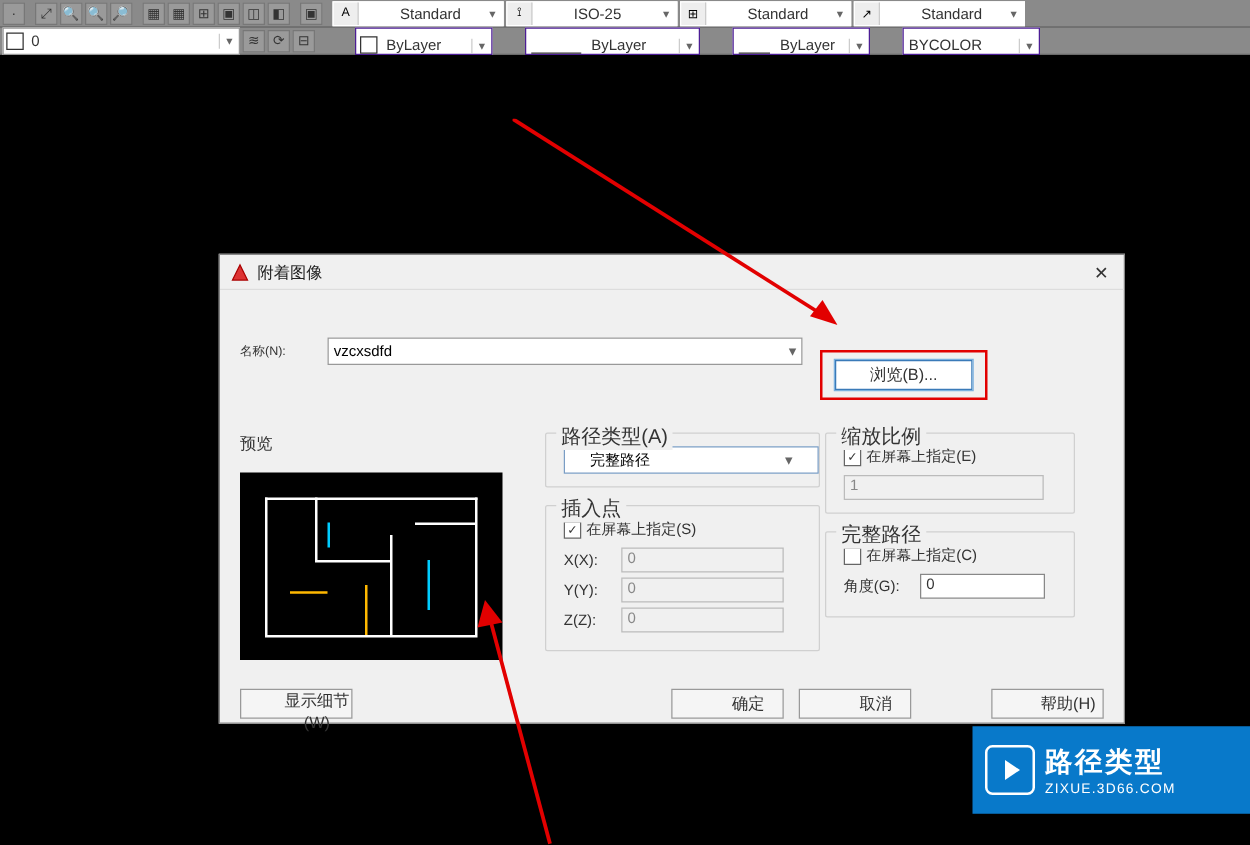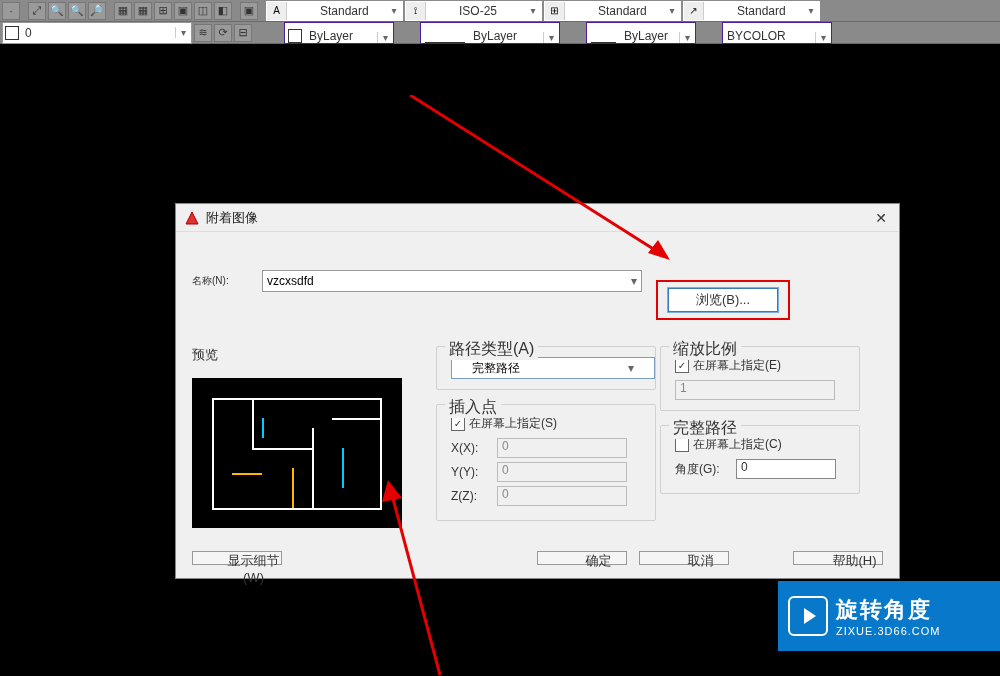--- a/index.html
+++ b/index.html
@@ -63,21 +63,21 @@
 .cb { width: 14px; height: 14px; border: 1px solid #666; background: #fff; display: flex; align-items: center; justify-content: center; font-size: 10px; color: #333; }
 
 .coord-row { display: flex; align-items: center; gap: 6px; font-size: 12px; color: #333; margin-bottom: 4px; }
 .coord-label { width: 40px; }
 .coord-input { width: 130px; height: 20px; border: 1px solid #bbb; background: #f0f0f0; padding: 0 4px; font-size: 12px; color: #888; }
 .coord-input.enabled { background: #fff; color: #333; border: 1px solid #888; }
 
 .scale-input { width: 160px; height: 20px; border: 1px solid #bbb; background: #f0f0f0; padding: 0 4px; font-size: 12px; color: #888; }
 
 .btn-row { display: flex; gap: 12px; margin-top: 10px; padding: 0 16px 12px; align-items: center; }
-.std-btn { width: 90px; height: 14px; border: 1px solid #999; background: #f5f5f5; font-size: 13px; color: #333; padding-left: 33px; }
+.std-btn { width: 90px; height: 24px; border: 1px solid #999; background: #f5f5f5; font-size: 13px; color: #333; padding-left: 33px; }
 .btn-spacer { flex: 1; }
 
 
 .arrow { position: absolute; pointer-events: none; }
 
 
 .watermark { position: absolute; right: 0; bottom: 25px; width: 222px; height: 70px; background: #0879ca; display: flex; align-items: center; padding: 0 10px; gap: 8px; }
 .wm-play { width: 40px; height: 40px; border: 2px solid #fff; border-radius: 6px; display: flex; align-items: center; justify-content: center; }
 .wm-play::after { content: ""; border-left: 12px solid #fff; border-top: 8px solid transparent; border-bottom: 8px solid transparent; margin-left: 3px; }
 .wm-text { display: flex; flex-direction: column; color: #fff; }
@@ -274,16 +274,16 @@
   <polygon points="260,165 238,158 248,145" fill="#e20000"></polygon>
 </svg>
 <svg class="arrow" style="left:380px;top:480px;width:70px;height:200px;" viewBox="0 0 70 200">
   <line x1="60" y1="195" x2="12" y2="15" stroke="#e20000" stroke-width="3"></line>
   <polygon points="8,0 2,22 22,18" fill="#e20000"></polygon>
 </svg>
 
 <div class="watermark">
   <div class="wm-play"></div>
   <div class="wm-text">
-    <div class="big">旋转角度</div>
+    <div class="big">路径类型</div>
     <div class="small">ZIXUE.3D66.COM</div>
   </div>
 </div>
 
 </body></html>

